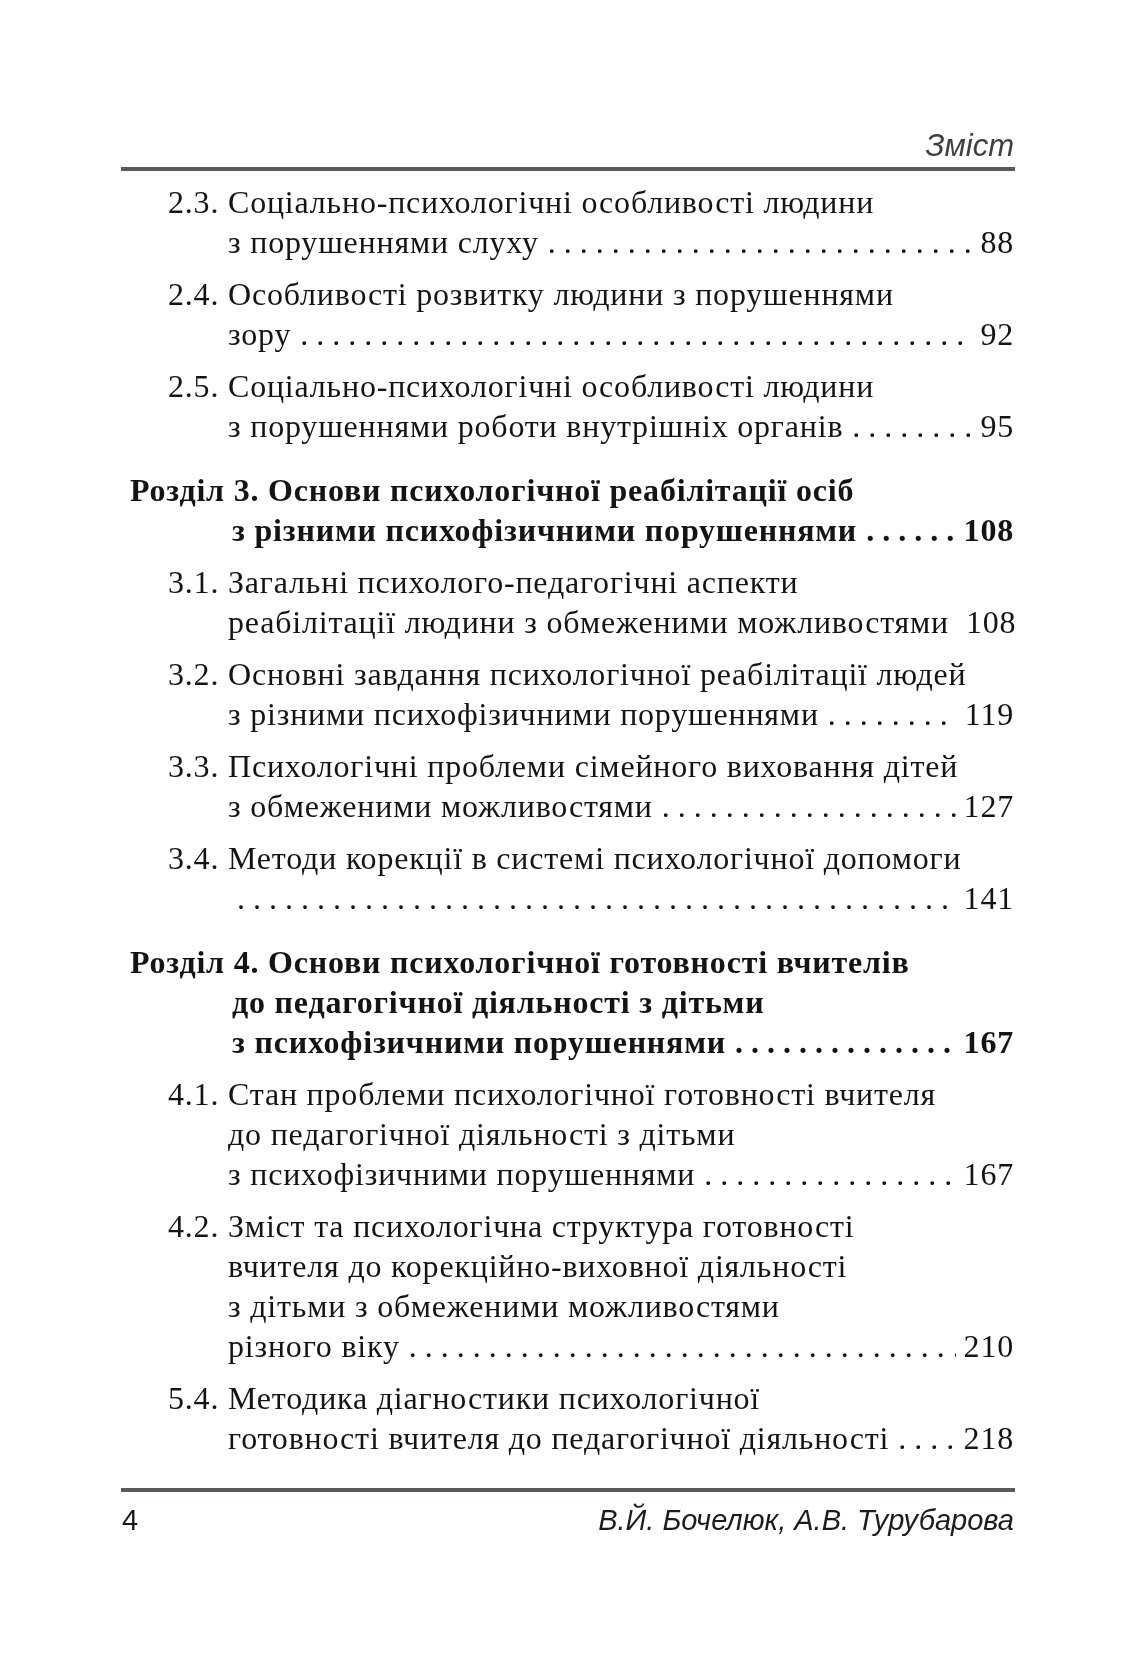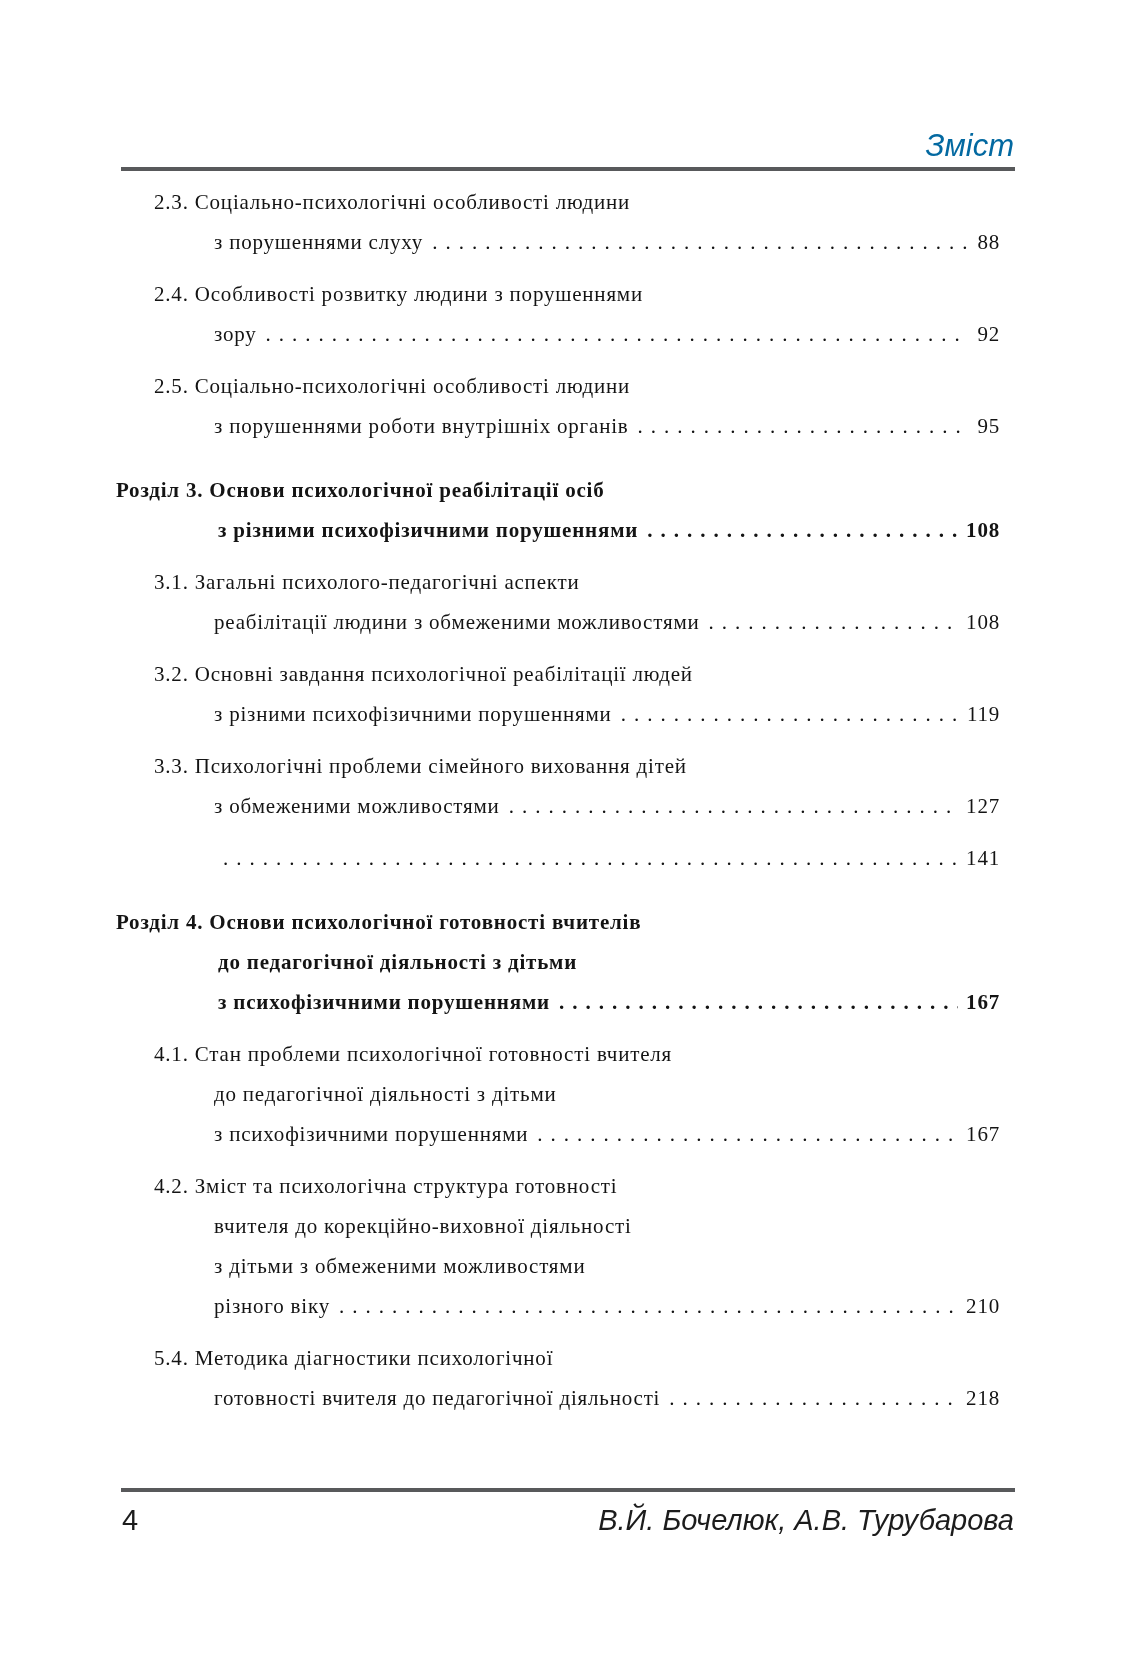--- a/index.html
+++ b/index.html
@@ -19,37 +19,37 @@
   
   .header-title {
     position: absolute;
     top: 128px;
     left: 122px;
     width: 892px;
     text-align: right;
     font-family: "Liberation Sans", sans-serif;
     font-style: italic;
     font-size: 31px;
-    color: #0369a1;
+    color: #404040;
   }
   .header-rule {
     position: absolute;
     top: 167px;
     left: 121px;
     width: 894px;
     height: 4px;
     background: #58595b;
   }
   
   .toc {
     position: absolute;
     top: 182px;
-    left: 108px;
+    left: 122px;
     width: 892px;
-    font-size: 21px;
+    font-size: 32px;
     line-height: 40px;
     letter-spacing: 0.8px;
   }
   .toc-entry { margin-bottom: 12px; }
   .toc-entry.chapter {
     font-weight: bold;
     margin-top: 24px;
   }
   .toc-line {
     display: flex;
@@ -171,20 +171,23 @@
         <div class="toc-line">
           <span class="toc-text">3.3. Психологічні проблеми сімейного виховання дітей</span>
         </div>
         <div class="toc-line cont">
           <span class="toc-text">з обмеженими можливостями</span>
           <span class="dots">........................................................................................................</span>
           <span class="pagenum">127</span>
         </div>
       </div>
       <div class="toc-entry">
+        <div class="toc-line">
+          <span class="toc-text">3.4. Методи корекції в системі психологічної допомоги</span>
+        </div>
         <div class="toc-line cont">
           <span class="dots">........................................................................................................</span>
           <span class="pagenum">141</span>
         </div>
       </div>
       <div class="toc-entry chapter">
         <div class="toc-line">
           <span class="toc-text">Розділ 4. Основи психологічної готовності вчителів</span>
         </div>
         <div class="toc-line cont">

